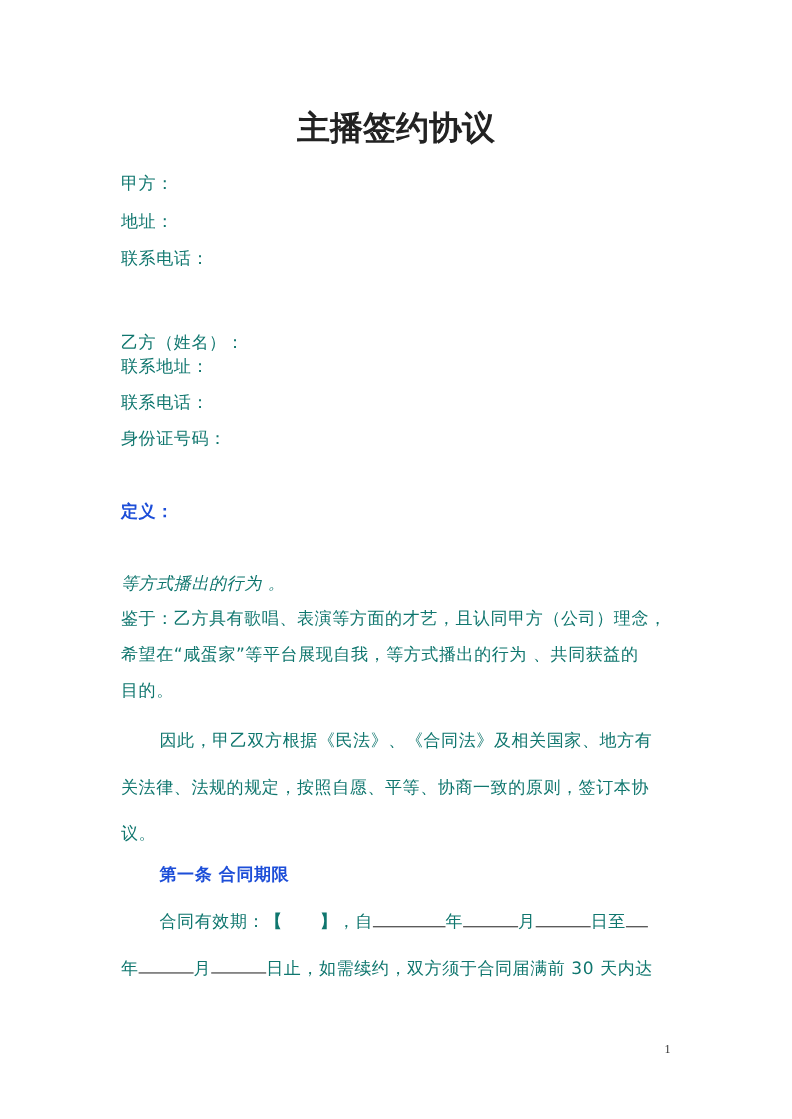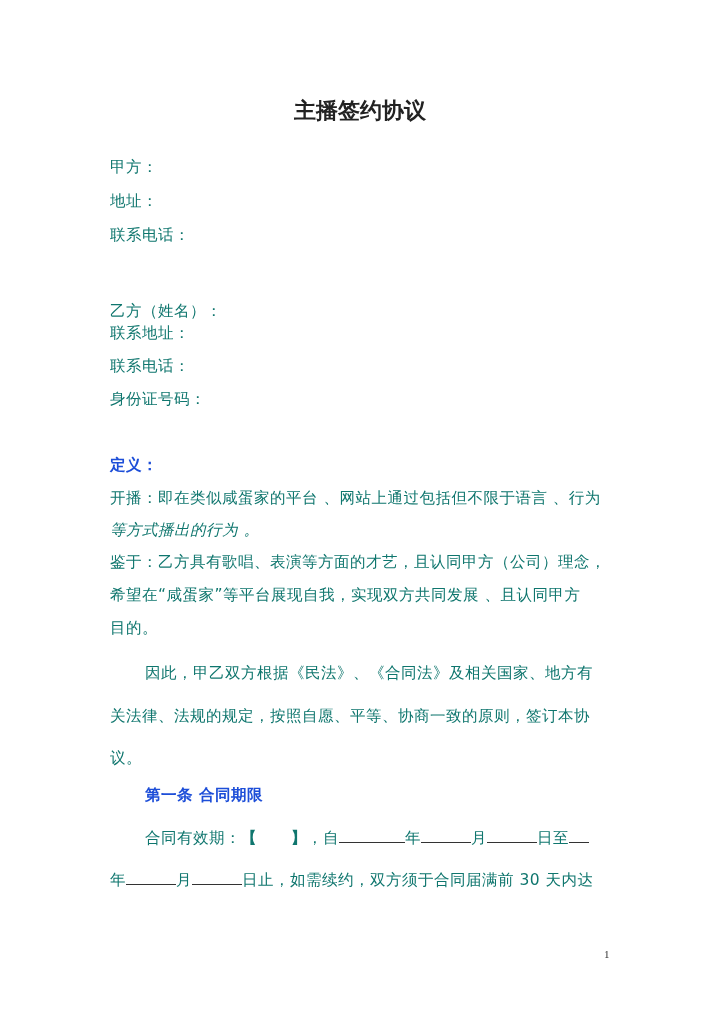--- a/index.html
+++ b/index.html
@@ -21,21 +21,21 @@
       width: 720px;
       height: 1017px;
       background: #ffffff;
     }
     .title {
       position: absolute;
       left: 0;
       width: 720px;
       top: 96px;
       text-align: center;
-      font-size: 22px;
+      font-size: 30px;
       font-weight: bold;
       color: #222;
       letter-spacing: 0px;
     }
     .line {
       position: absolute;
       left: 110px;
       font-size: 15.5px;
       line-height: 20px;
       white-space: nowrap;
@@ -71,24 +71,23 @@
   <div class="line" style="top:157px;">甲方：</div>
   <div class="line" style="top:191px;">地址：</div>
   <div class="line" style="top:225px;">联系电话：</div>
 
   <div class="line" style="top:301px;">乙方（姓名）：</div>
   <div class="line" style="top:323px;">联系地址：</div>
   <div class="line" style="top:356px;">联系电话：</div>
   <div class="line" style="top:389px;">身份证号码：</div>
 
   <div class="line bold" style="top:455px;">定义：</div>
-  <div class="line" style="top:488px;">开播：即在类似咸蛋家的平台 、网站上通过包括但不限于语言 、行为</div>
   <div class="line" style="top:520px;font-style:italic;">等方式播出的行为 。</div>
   <div class="line" style="top:552px;">鉴于：乙方具有歌唱、表演等方面的才艺，且认同甲方（公司）理念，</div>
-  <div class="line" style="top:585px;">希望在“咸蛋家”等平台展现自我，实现双方共同发展 、且认同甲方</div>
+  <div class="line" style="top:585px;">希望在“咸蛋家”等平台展现自我，等方式播出的行为 、共同获益的</div>
   <div class="line" style="top:618px;">目的。</div>
 
   <div class="line" style="top:706px;">关法律、法规的规定，按照自愿、平等、协商一致的原则，签订本协</div>
   <div class="line indent" style="top:663px;">因此，甲乙双方根据《民法》、《合同法》及相关国家、地方有</div>
   <div class="line" style="top:748px;">议。</div>
 
   <div class="line indent bold" style="top:785px;">第一条  合同期限</div>
 
   <div class="line indent" style="top:826px;">
     <span>合同有效期：</span><span class="bracket">【</span><span class="gap" style="width:34px;"></span><span class="bracket">】</span><span>，自</span><span class="blank" style="width:66px;"></span><span>年</span><span class="blank" style="width:50px;"></span><span>月</span><span class="blank" style="width:50px;"></span><span>日至</span><span class="blank" style="width:20px;"></span>

